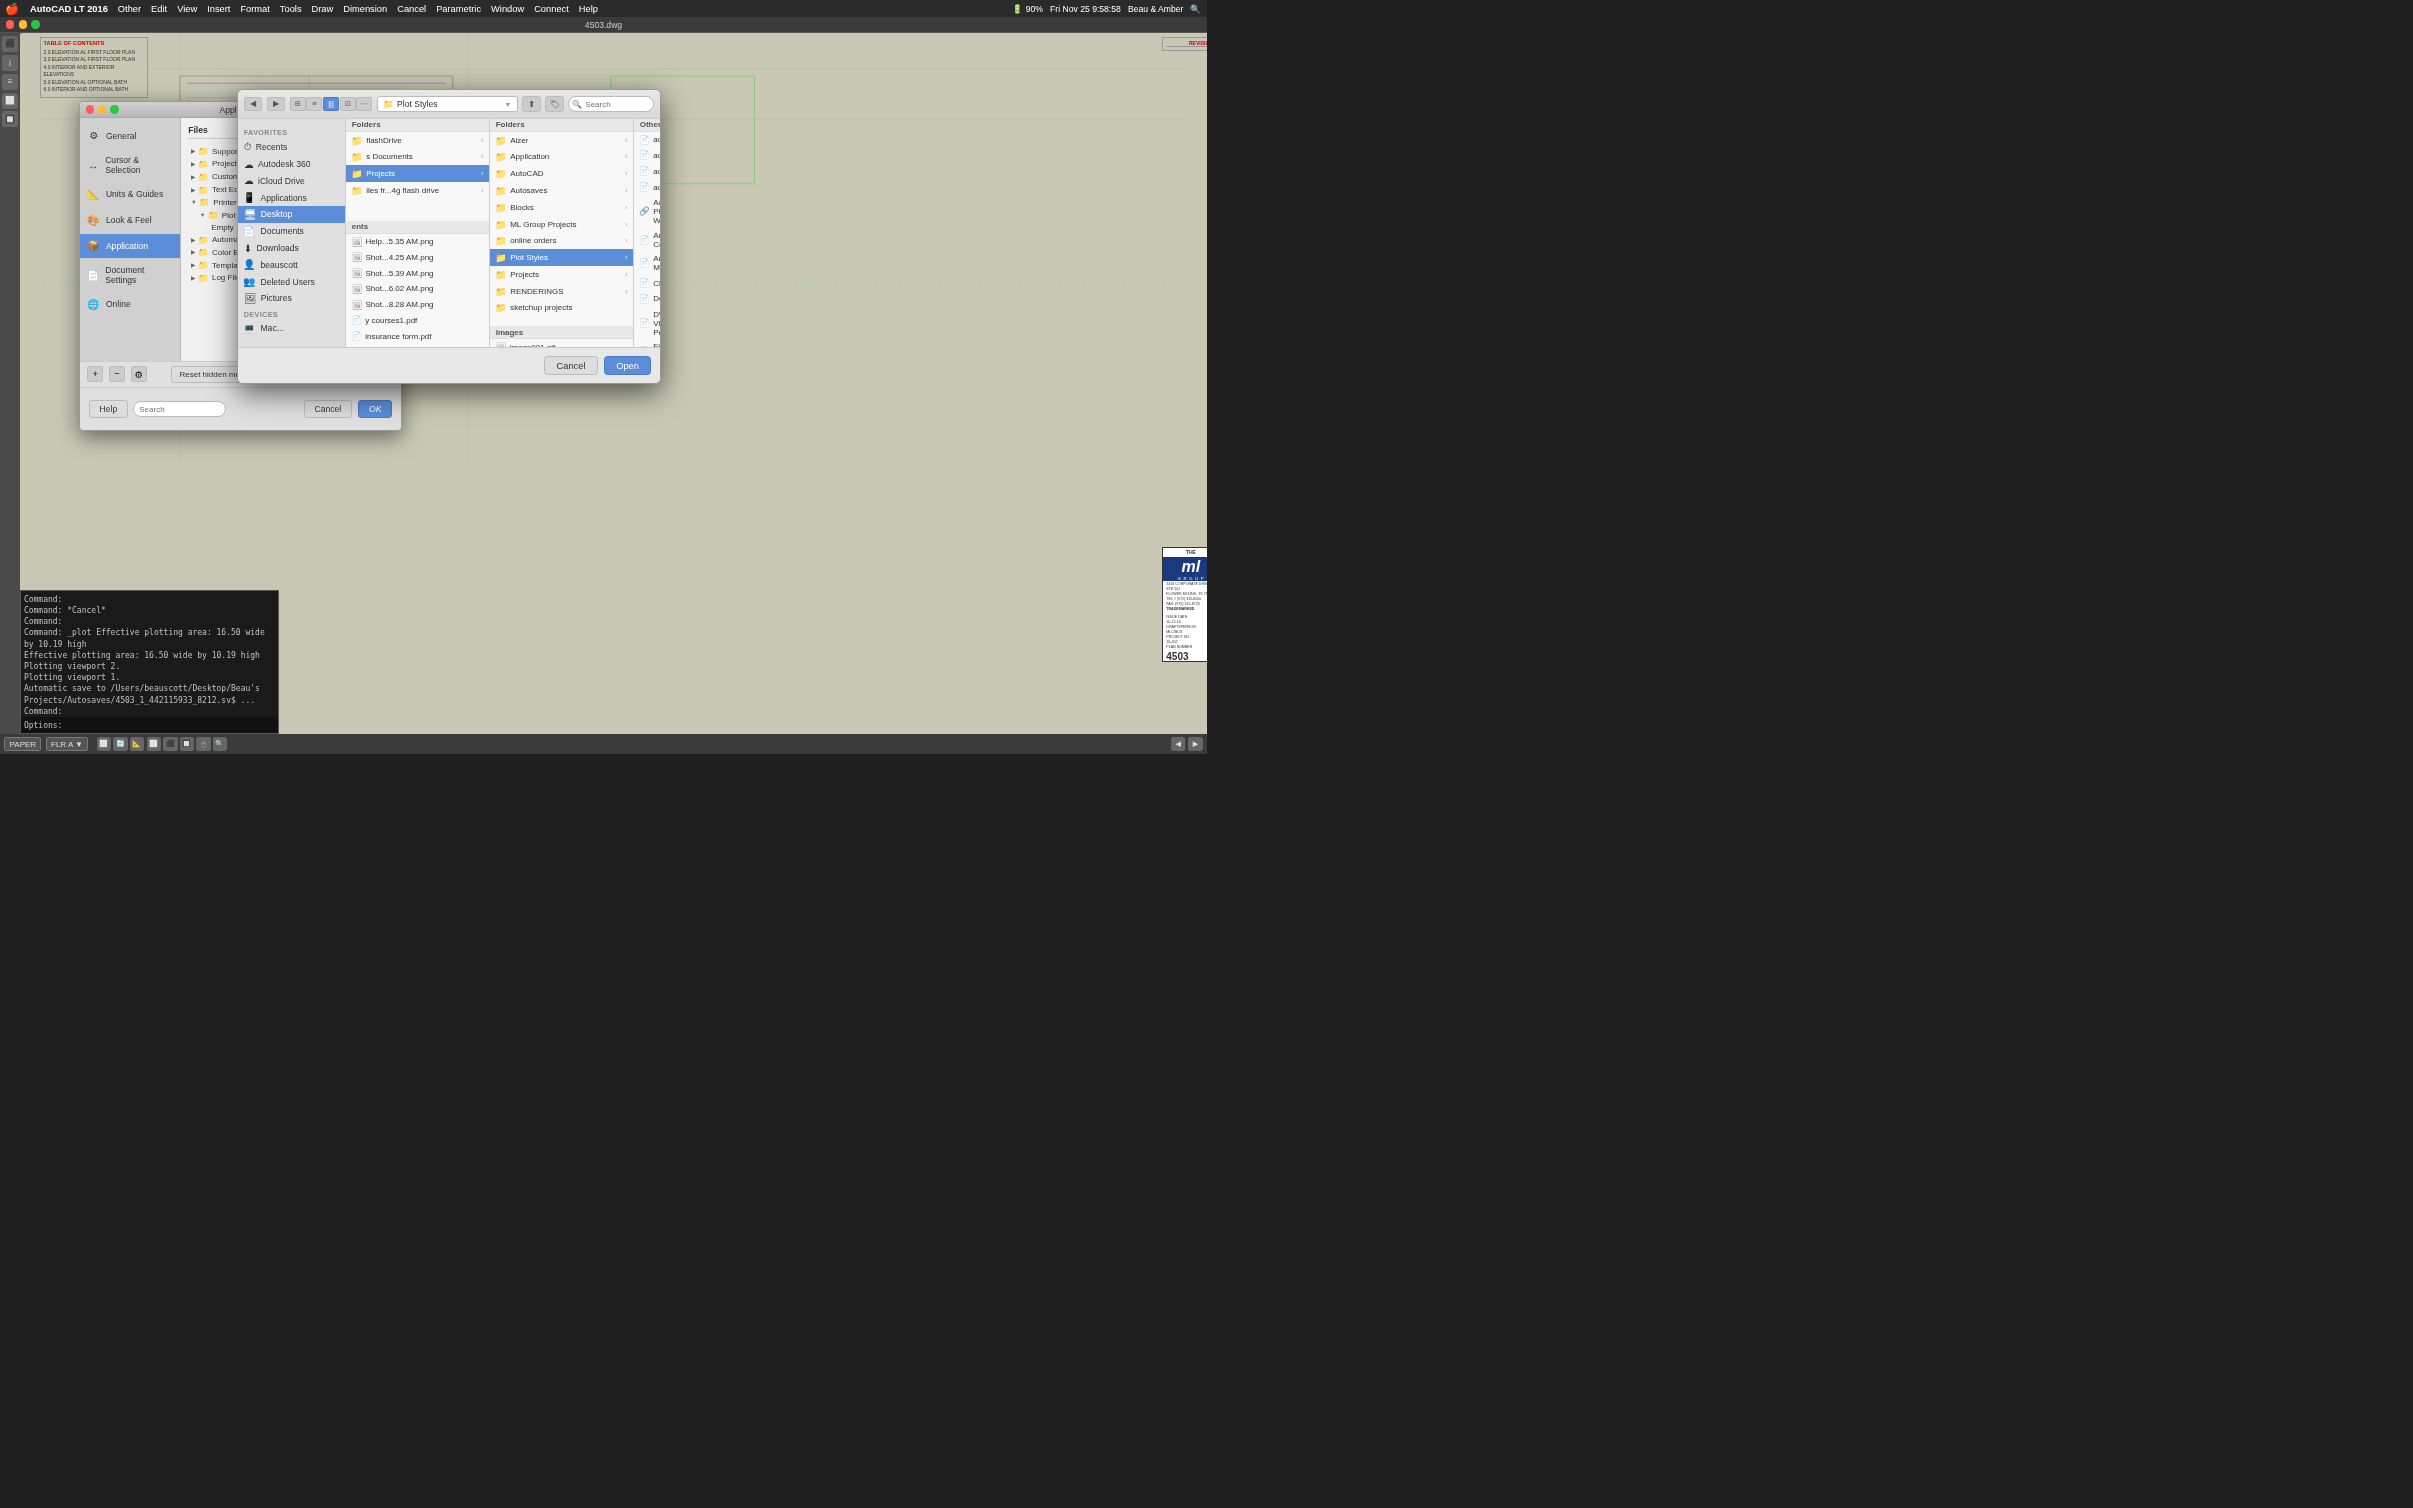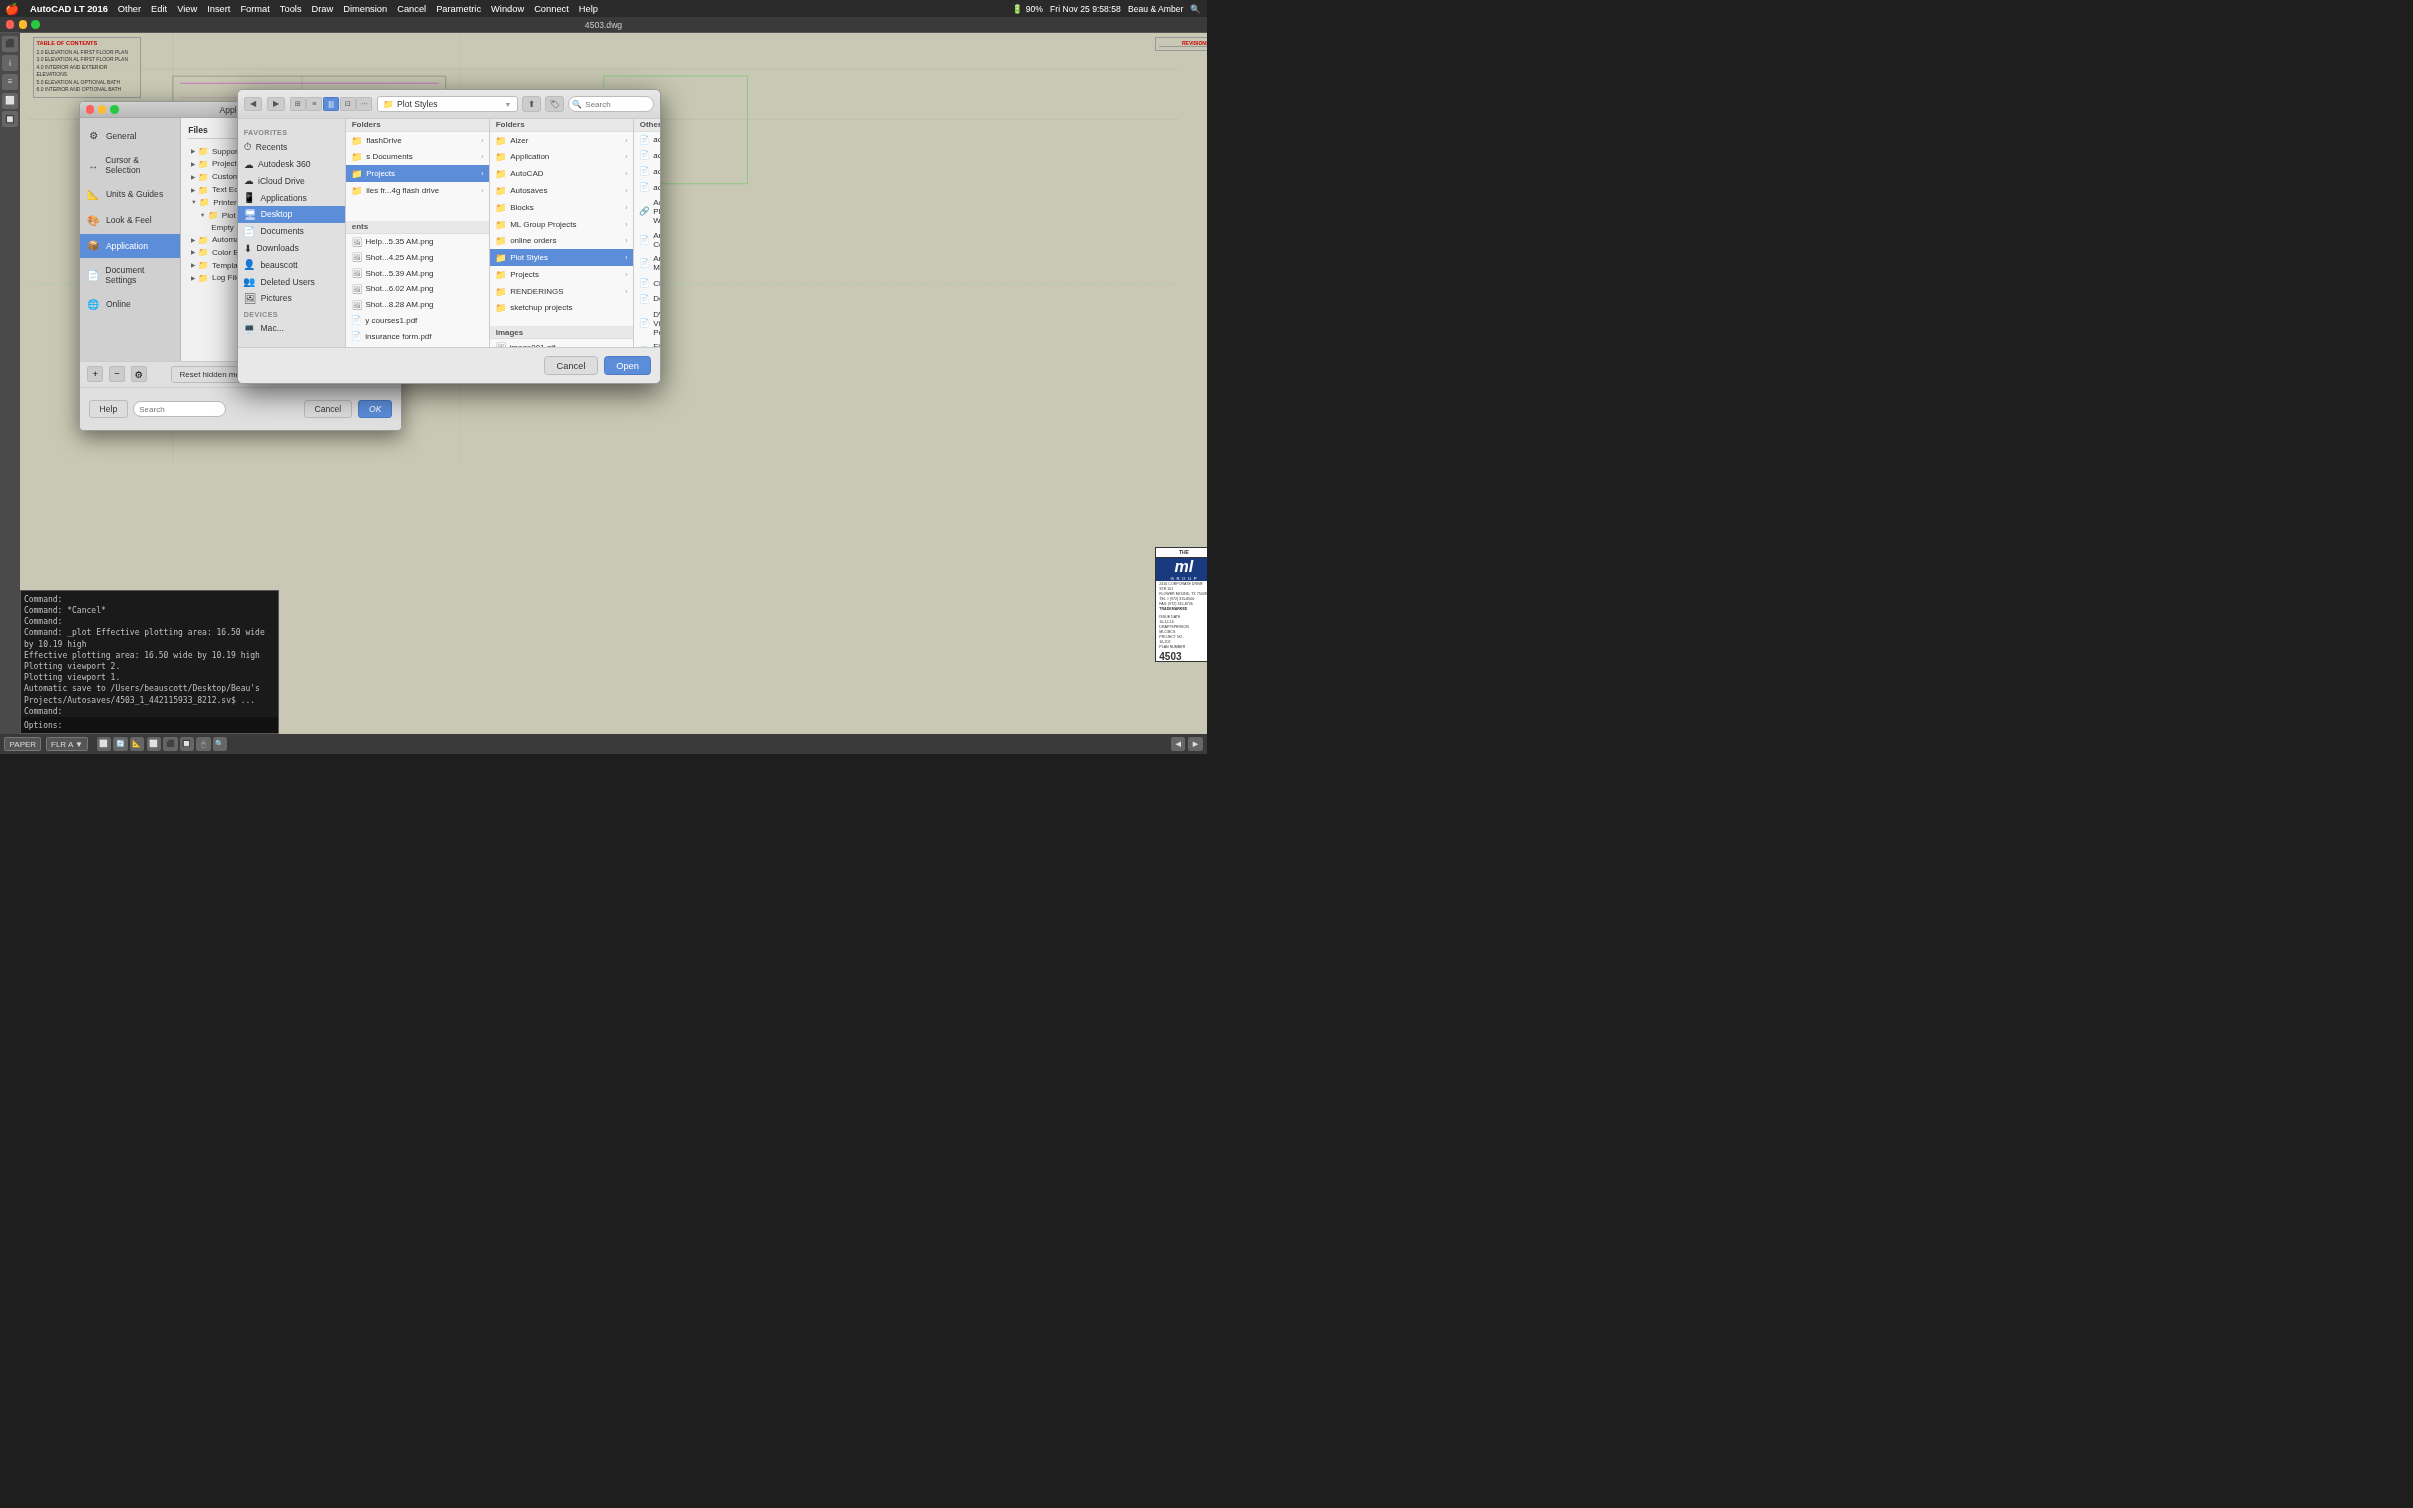--- a/index.html
+++ b/index.html
@@ -69,21 +69,21 @@
     .main-area {
       width: 100%;
       height: calc(100% - 33px);
       position: relative;
       overflow: hidden;
     }
 
     
     .cad-bg {
       position: absolute;
-      top: 0; left: 9px;
+      top: 0; left: 16px;
       width: 100%; height: 100%;
       background: #c8c8b4;
       border-radius: 7px;
     }
 
     
     .left-sidebar {
       position: absolute;
       left: 0; top: 0;
       width: 20px;

